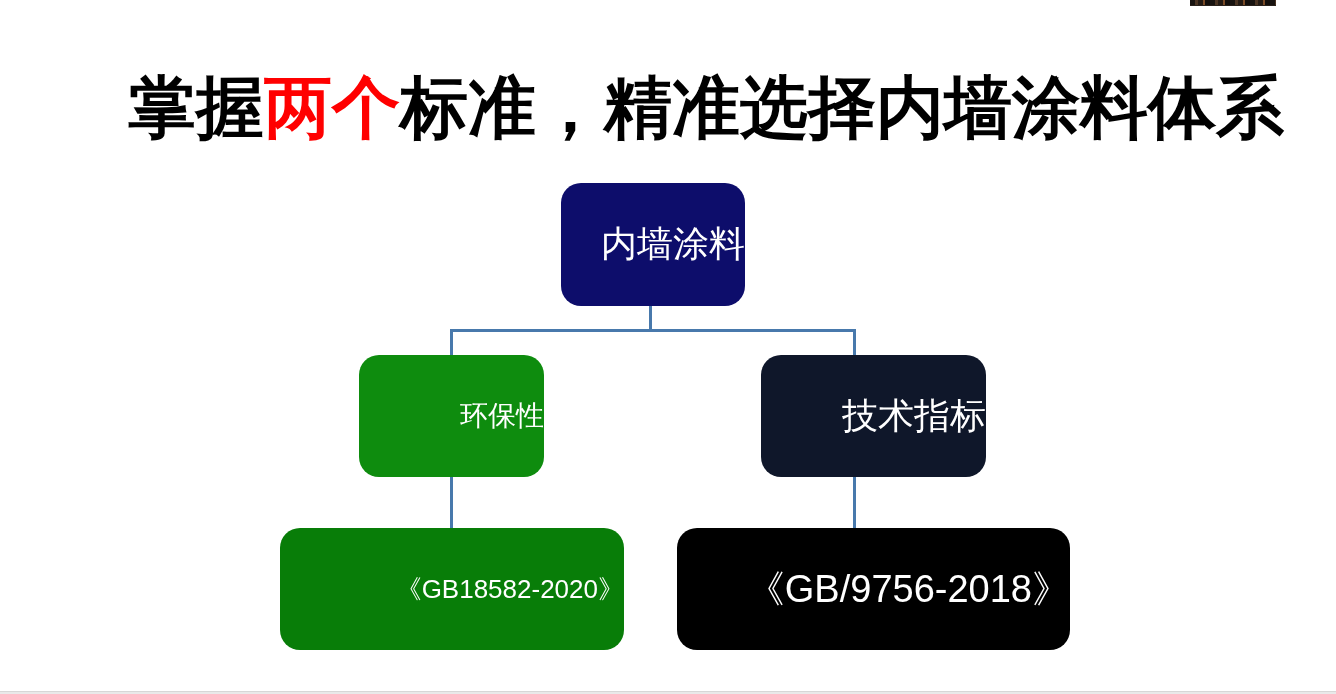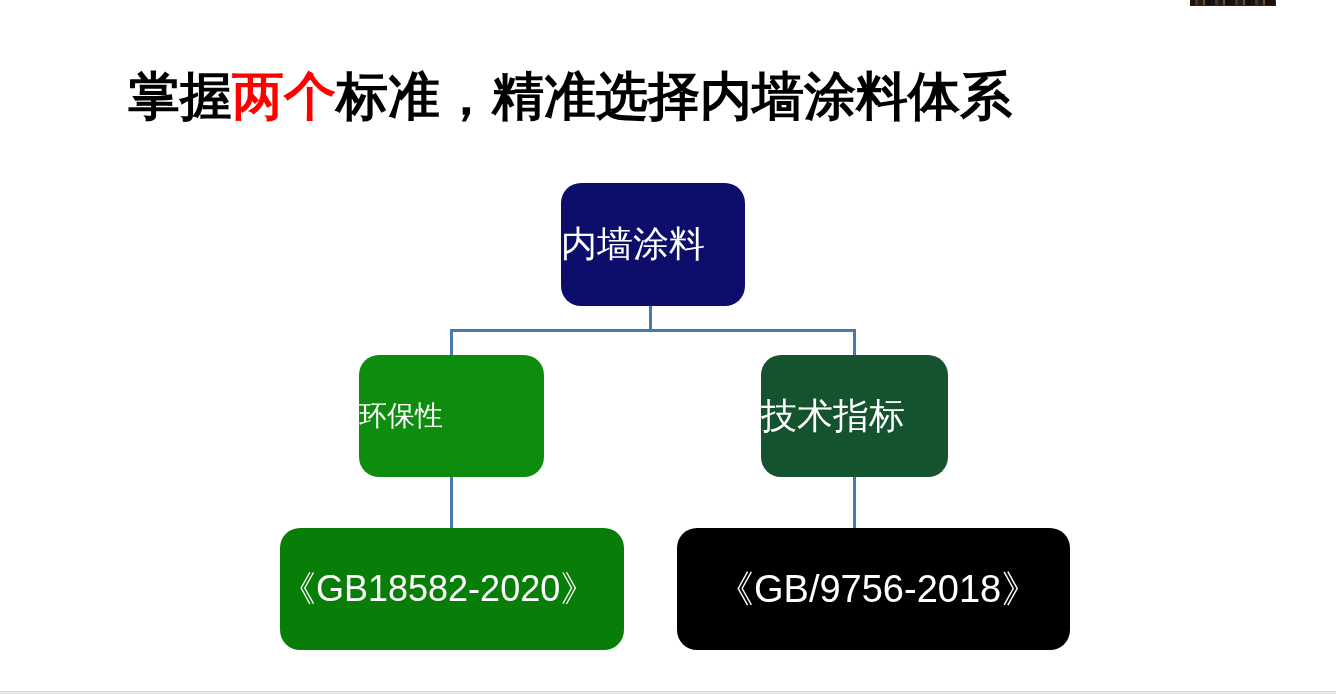--- a/index.html
+++ b/index.html
@@ -14,44 +14,44 @@
     height: 694px;
     background: #ffffff;
     overflow: hidden;
   }
 
   
   .title {
     position: absolute;
     left: 128px;
     top: 30px;
-    font-size: 52px;
+    font-size: 68px;
     line-height: 62px;
     font-weight: 700;
     letter-spacing: 0px;
     color: #000000;
     white-space: nowrap;
   }
   .title .hl { font-weight: 700; }
 
   
   .node {
     position: absolute;
     border-radius: 20px;
     display: flex;
     align-items: center;
-    justify-content: flex-start;
+    justify-content: flex-end;
     color: #ffffff;
     text-align: center;
   }
   .node .lbl { white-space: nowrap; }
   .node-root     { left: 561px; top: 183px; width: 184px; height: 123px; font-size: 36px; }
   .node-env      { left: 359px; top: 355px; width: 185px; height: 122px; font-size: 28px; }
   .node-tech     { left: 761px; top: 355px; width: 187px; height: 122px; font-size: 36px; }
-  .node-env-std  { left: 280px; top: 528px; width: 344px; height: 122px; font-size: 36px; }
+  .node-env-std  { left: 280px; top: 528px; width: 344px; height: 122px; font-size: 26px; }
   .node-tech-std { left: 677px; top: 528px; width: 354px; height: 122px; font-size: 38px; padding-left: 39px; }
 
   
   .conn { position: absolute; }
   .conn-root-v      { left: 649px; top: 306px; width: 3px;   height: 24px; }
   .conn-branch-h    { left: 450px; top: 329px; width: 406px; height: 3px;  }
   .conn-env-top-v   { left: 450px; top: 329px; width: 3px;   height: 26px; }
   .conn-tech-top-v  { left: 853px; top: 329px; width: 3px;   height: 26px; }
   .conn-env-bot-v   { left: 450px; top: 477px; width: 3px;   height: 51px; }
   .conn-tech-bot-v  { left: 853px; top: 477px; width: 3px;   height: 51px; }
@@ -103,21 +103,21 @@
   <div class="conn conn-tech-bot-v" style="background-color: rgb(72, 121, 172);"></div>
 
   <div class="node node-root" style="background-color: rgb(13, 13, 107);">
     <span class="lbl">内墙涂料</span>
   </div>
 
   <div class="node node-env" style="background-color: rgb(14, 140, 14);">
     <span class="lbl">环保性</span>
   </div>
 
-  <div class="node node-tech" style="background-color: #14532d;">
+  <div class="node node-tech" style="background-color: #0f172a; padding-left: 38px;">
     <span class="lbl">技术指标</span>
   </div>
 
   <div class="node node-env-std" style="background-color: rgb(8, 125, 8);">
     <span class="lbl">《GB18582-2020》</span>
   </div>
 
   <div class="node node-tech-std" style="background-color: rgb(0, 0, 0);">
     <span class="lbl">《GB/9756-2018》</span>
   </div>

